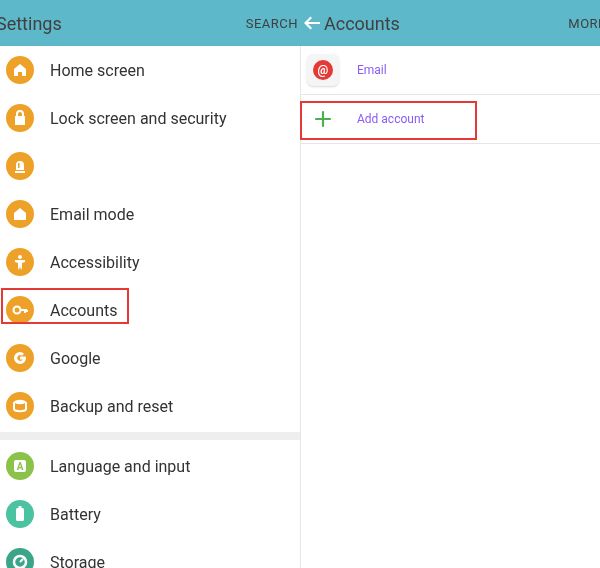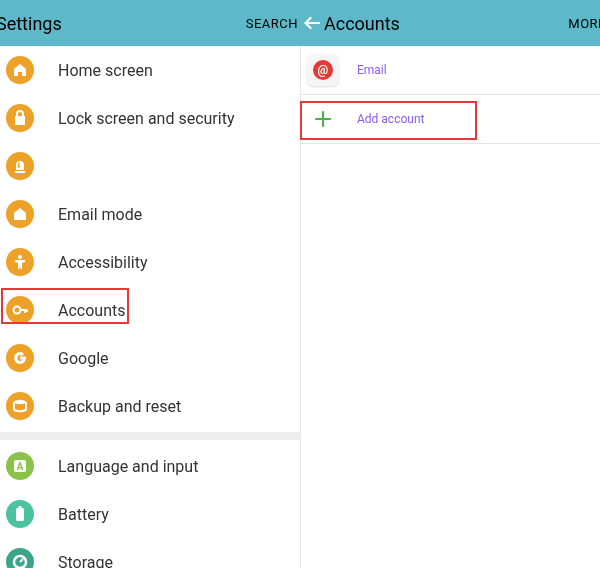--- a/index.html
+++ b/index.html
@@ -8,21 +8,21 @@
       height: 568px;
       font-family: -apple-system, "Segoe UI", Roboto, Arial, sans-serif;
       background: #ffffff;
       overflow: hidden;
       position: relative;
     }
     .header {
       display: flex;
       height: 46px;
       background: #5db8c9;
-      color: #000000;
+      color: #404040;
       align-items: center;
       font-size: 18px;
     }
     .header-left {
       width: 300px;
       padding-left: 0px;
       display: flex;
       align-items: center;
       justify-content: space-between;
     }
@@ -80,21 +80,20 @@
       border-radius: 50%;
       display: flex;
       align-items: center;
       justify-content: center;
       flex-shrink: 0;
       margin-right: 16px;
     }
     .item-label {
       font-size: 16px;
       color: #333333;
-      margin-left: 8px;
     }
     .orange { background: #eda128; }
     .green { background: #8bc34a; }
     .teal { background: #4bc2a0; }
     .darkteal { background: #3aa589; }
     .divider {
       height: 8px;
       background: #eeeeee;
       margin: 2px 0;
     }

